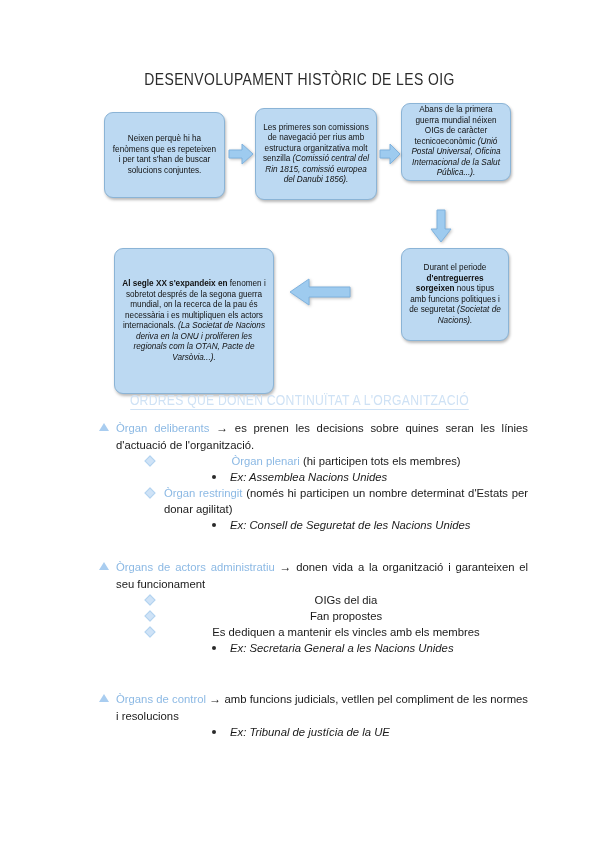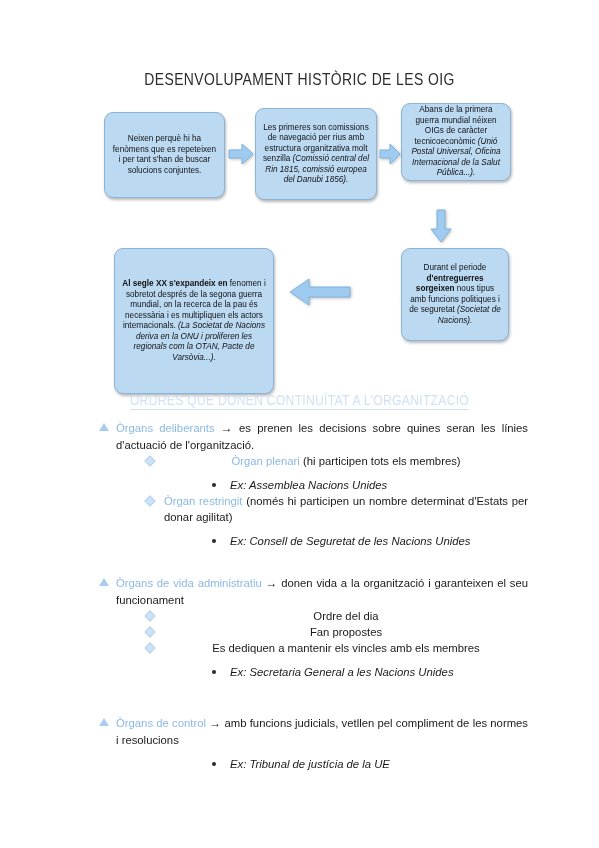--- a/index.html
+++ b/index.html
@@ -87,21 +87,20 @@
   .lvl2 .dia{
     position:absolute;left:2px;top:4px;width:6px;height:6px;
     background:#cfe3f7;border:1px solid #b2d2ef;
     transform:rotate(45deg);
   }
   .lvl2.nojust{text-align:center;}
 
   .lvl3{
     position:relative;padding-left:22px;margin-left:112px;
     font-style:italic;
-    margin-top:8px;
   }
   .lvl3 .dot{
     position:absolute;left:4px;top:6px;width:4px;height:4px;
     border-radius:50%;background:#2a2a2a;
   }
   .gap-sm{height:9px;}
   .gap-lg{height:26px;}
 </style>
 </head>
 <body>
@@ -159,21 +158,21 @@
 
   <div class="section-heading">
     <span>ORDRES QUE DONEN CONTINUÏTAT A L'ORGANITZACIÓ</span>
   </div>
 
   <div class="outline">
 
     <div class="grp">
       <div class="lvl1">
         <span class="tri"></span>
-        <span class="hl">Òrgans deliberants</span>
+        <span class="hl">Òrgan deliberants</span>
         <span class="arrowglyph">→</span><span> es prenen les decisions sobre quines seran les línies d'actuació de l'organització.</span>
       </div>
 
       <div class="lvl2 nojust">
         <span class="dia"></span>
         <span class="hl">Òrgan plenari</span><span> (hi participen tots els membres)</span>
       </div>
       <div class="lvl3">
         <span class="dot"></span>
         <span>Ex: Assemblea Nacions Unides</span>
@@ -187,27 +186,27 @@
         <span class="dot"></span>
         <span>Ex: Consell de Seguretat de les Nacions Unides</span>
       </div>
     </div>
 
     <div class="gap-lg"></div>
 
     <div class="grp">
       <div class="lvl1">
         <span class="tri"></span>
-        <span class="hl">Òrgans de vida administratiu</span>
+        <span class="hl">Òrgans de actors administratiu</span>
         <span class="arrowglyph">→</span><span> donen vida a la organització i garanteixen el seu funcionament</span>
       </div>
 
       <div class="lvl2 nojust">
         <span class="dia"></span>
-        <span>Ordre del dia</span>
+        <span>OIGs del dia</span>
       </div>
       <div class="lvl2 nojust">
         <span class="dia"></span>
         <span>Fan propostes</span>
       </div>
       <div class="lvl2 nojust">
         <span class="dia"></span>
         <span>Es dediquen a mantenir els vincles amb els membres</span>
       </div>
       <div class="lvl3">

